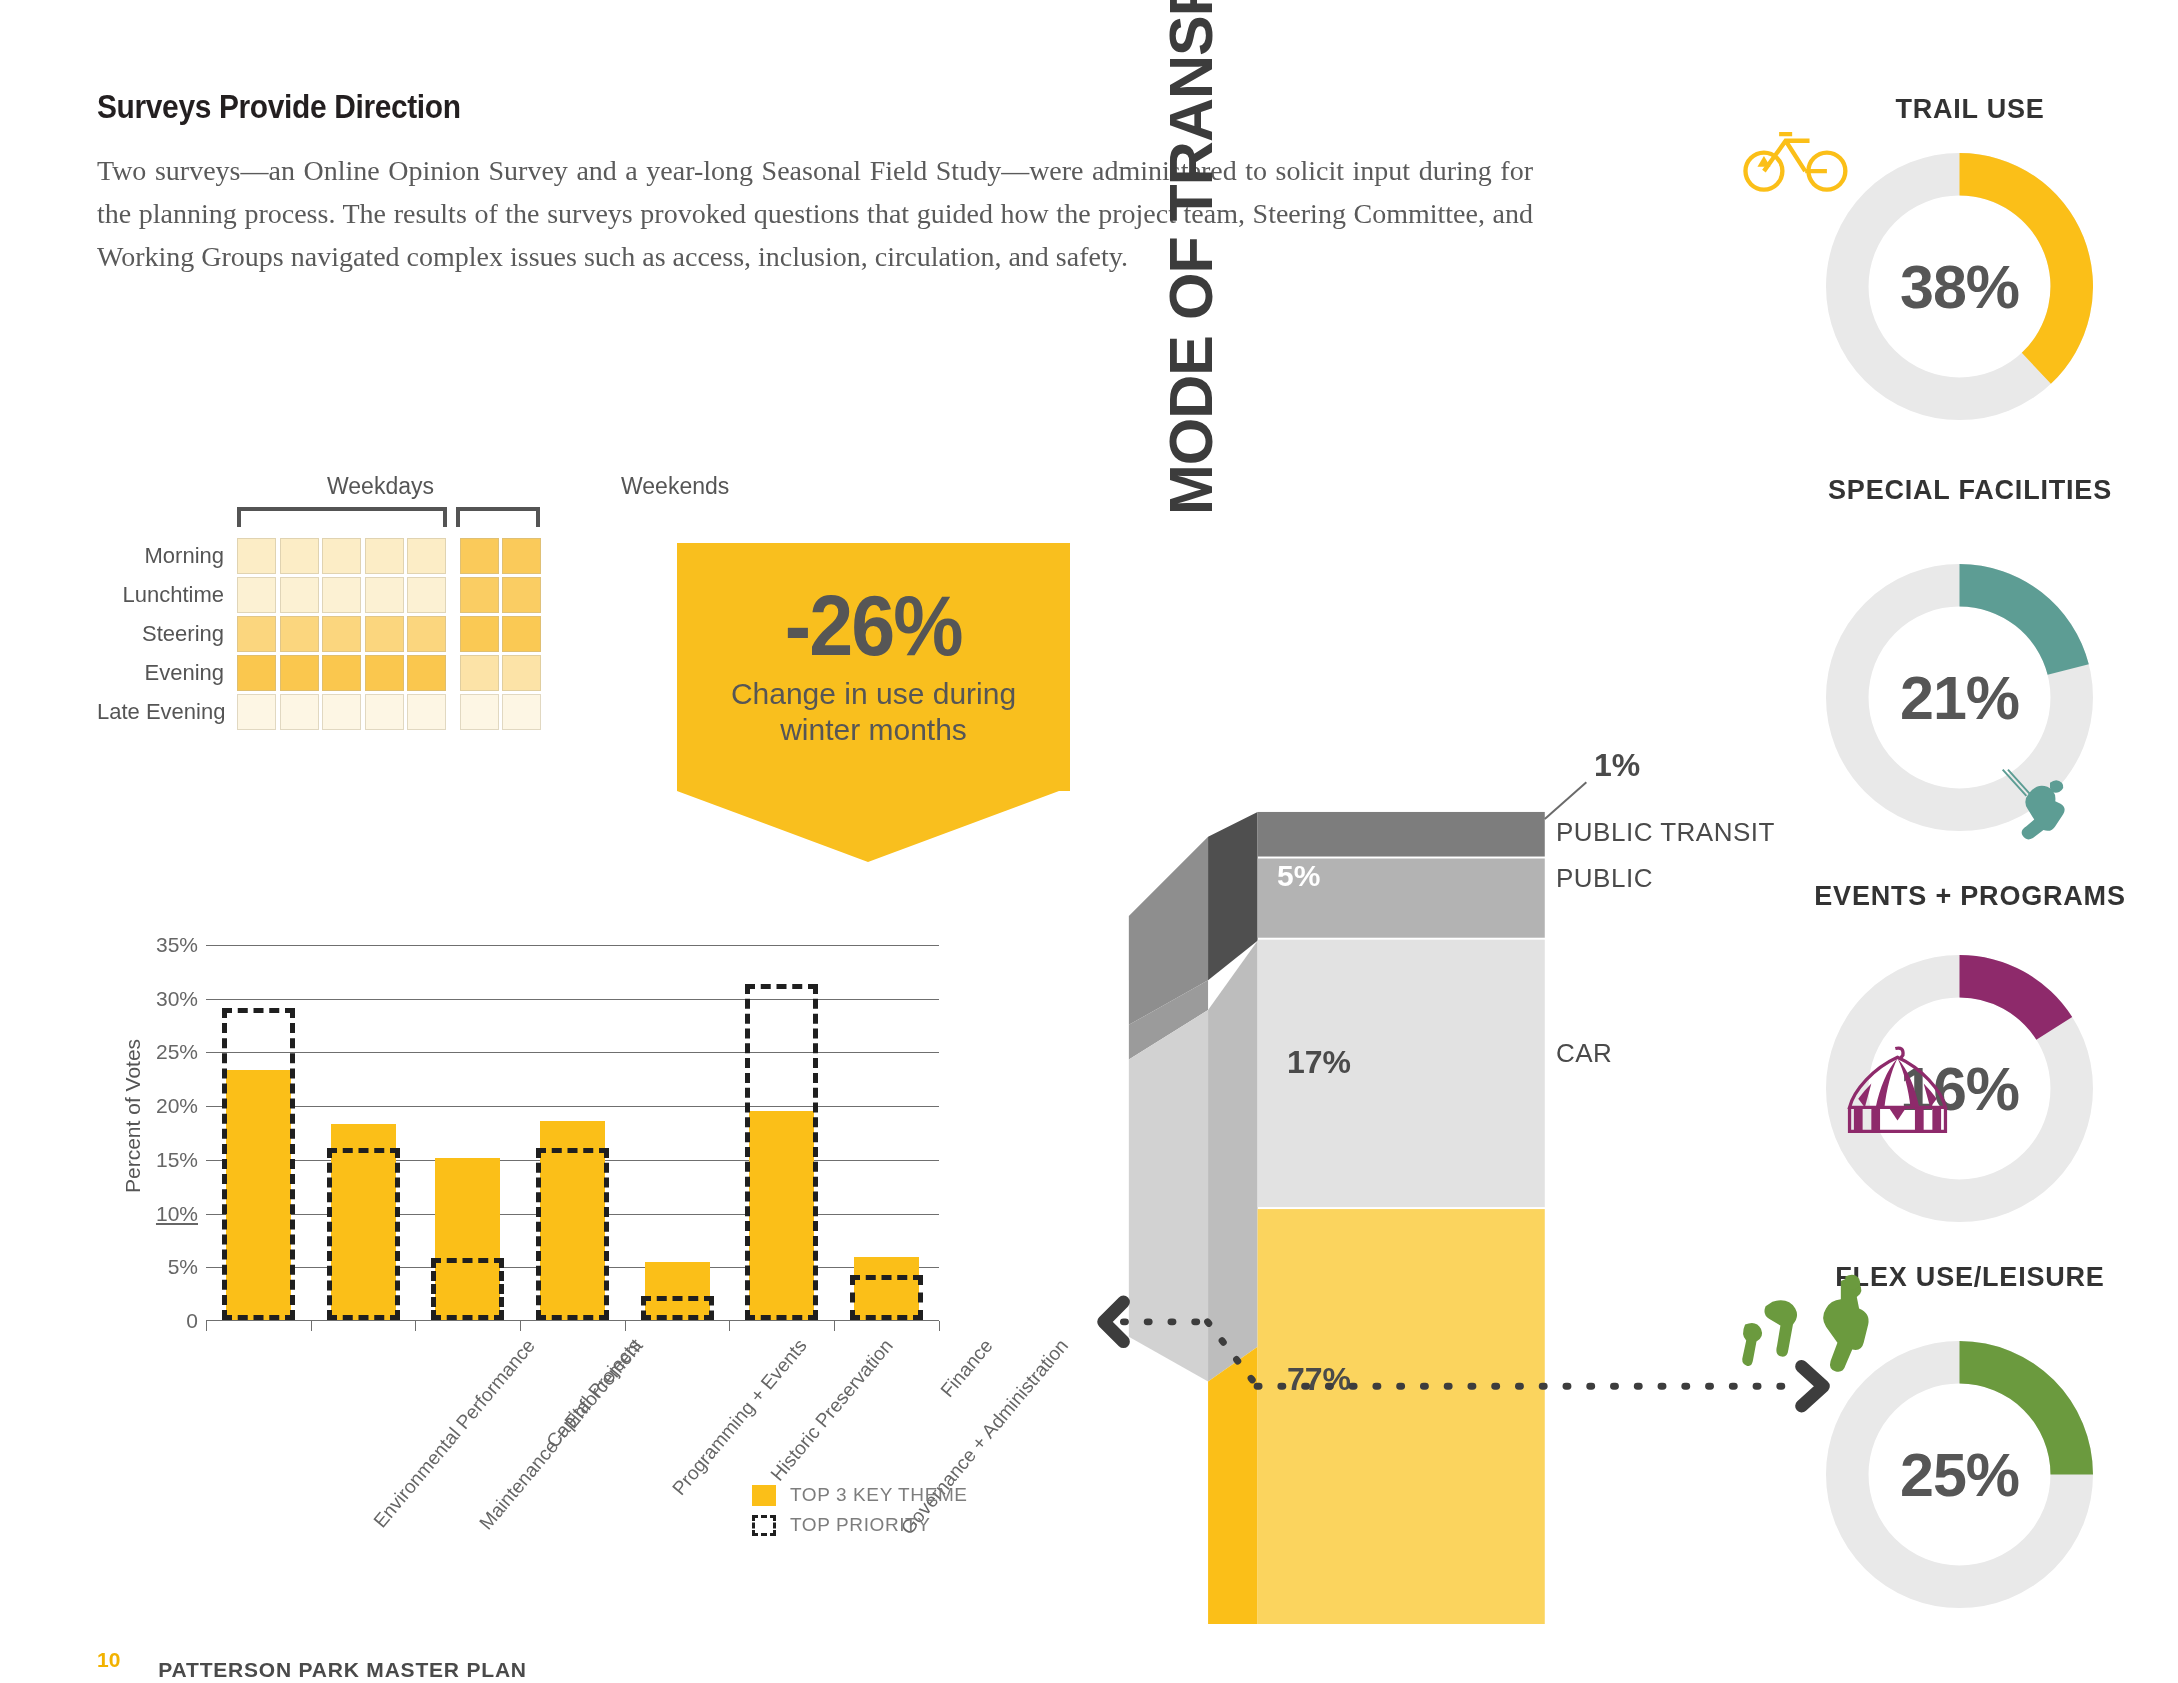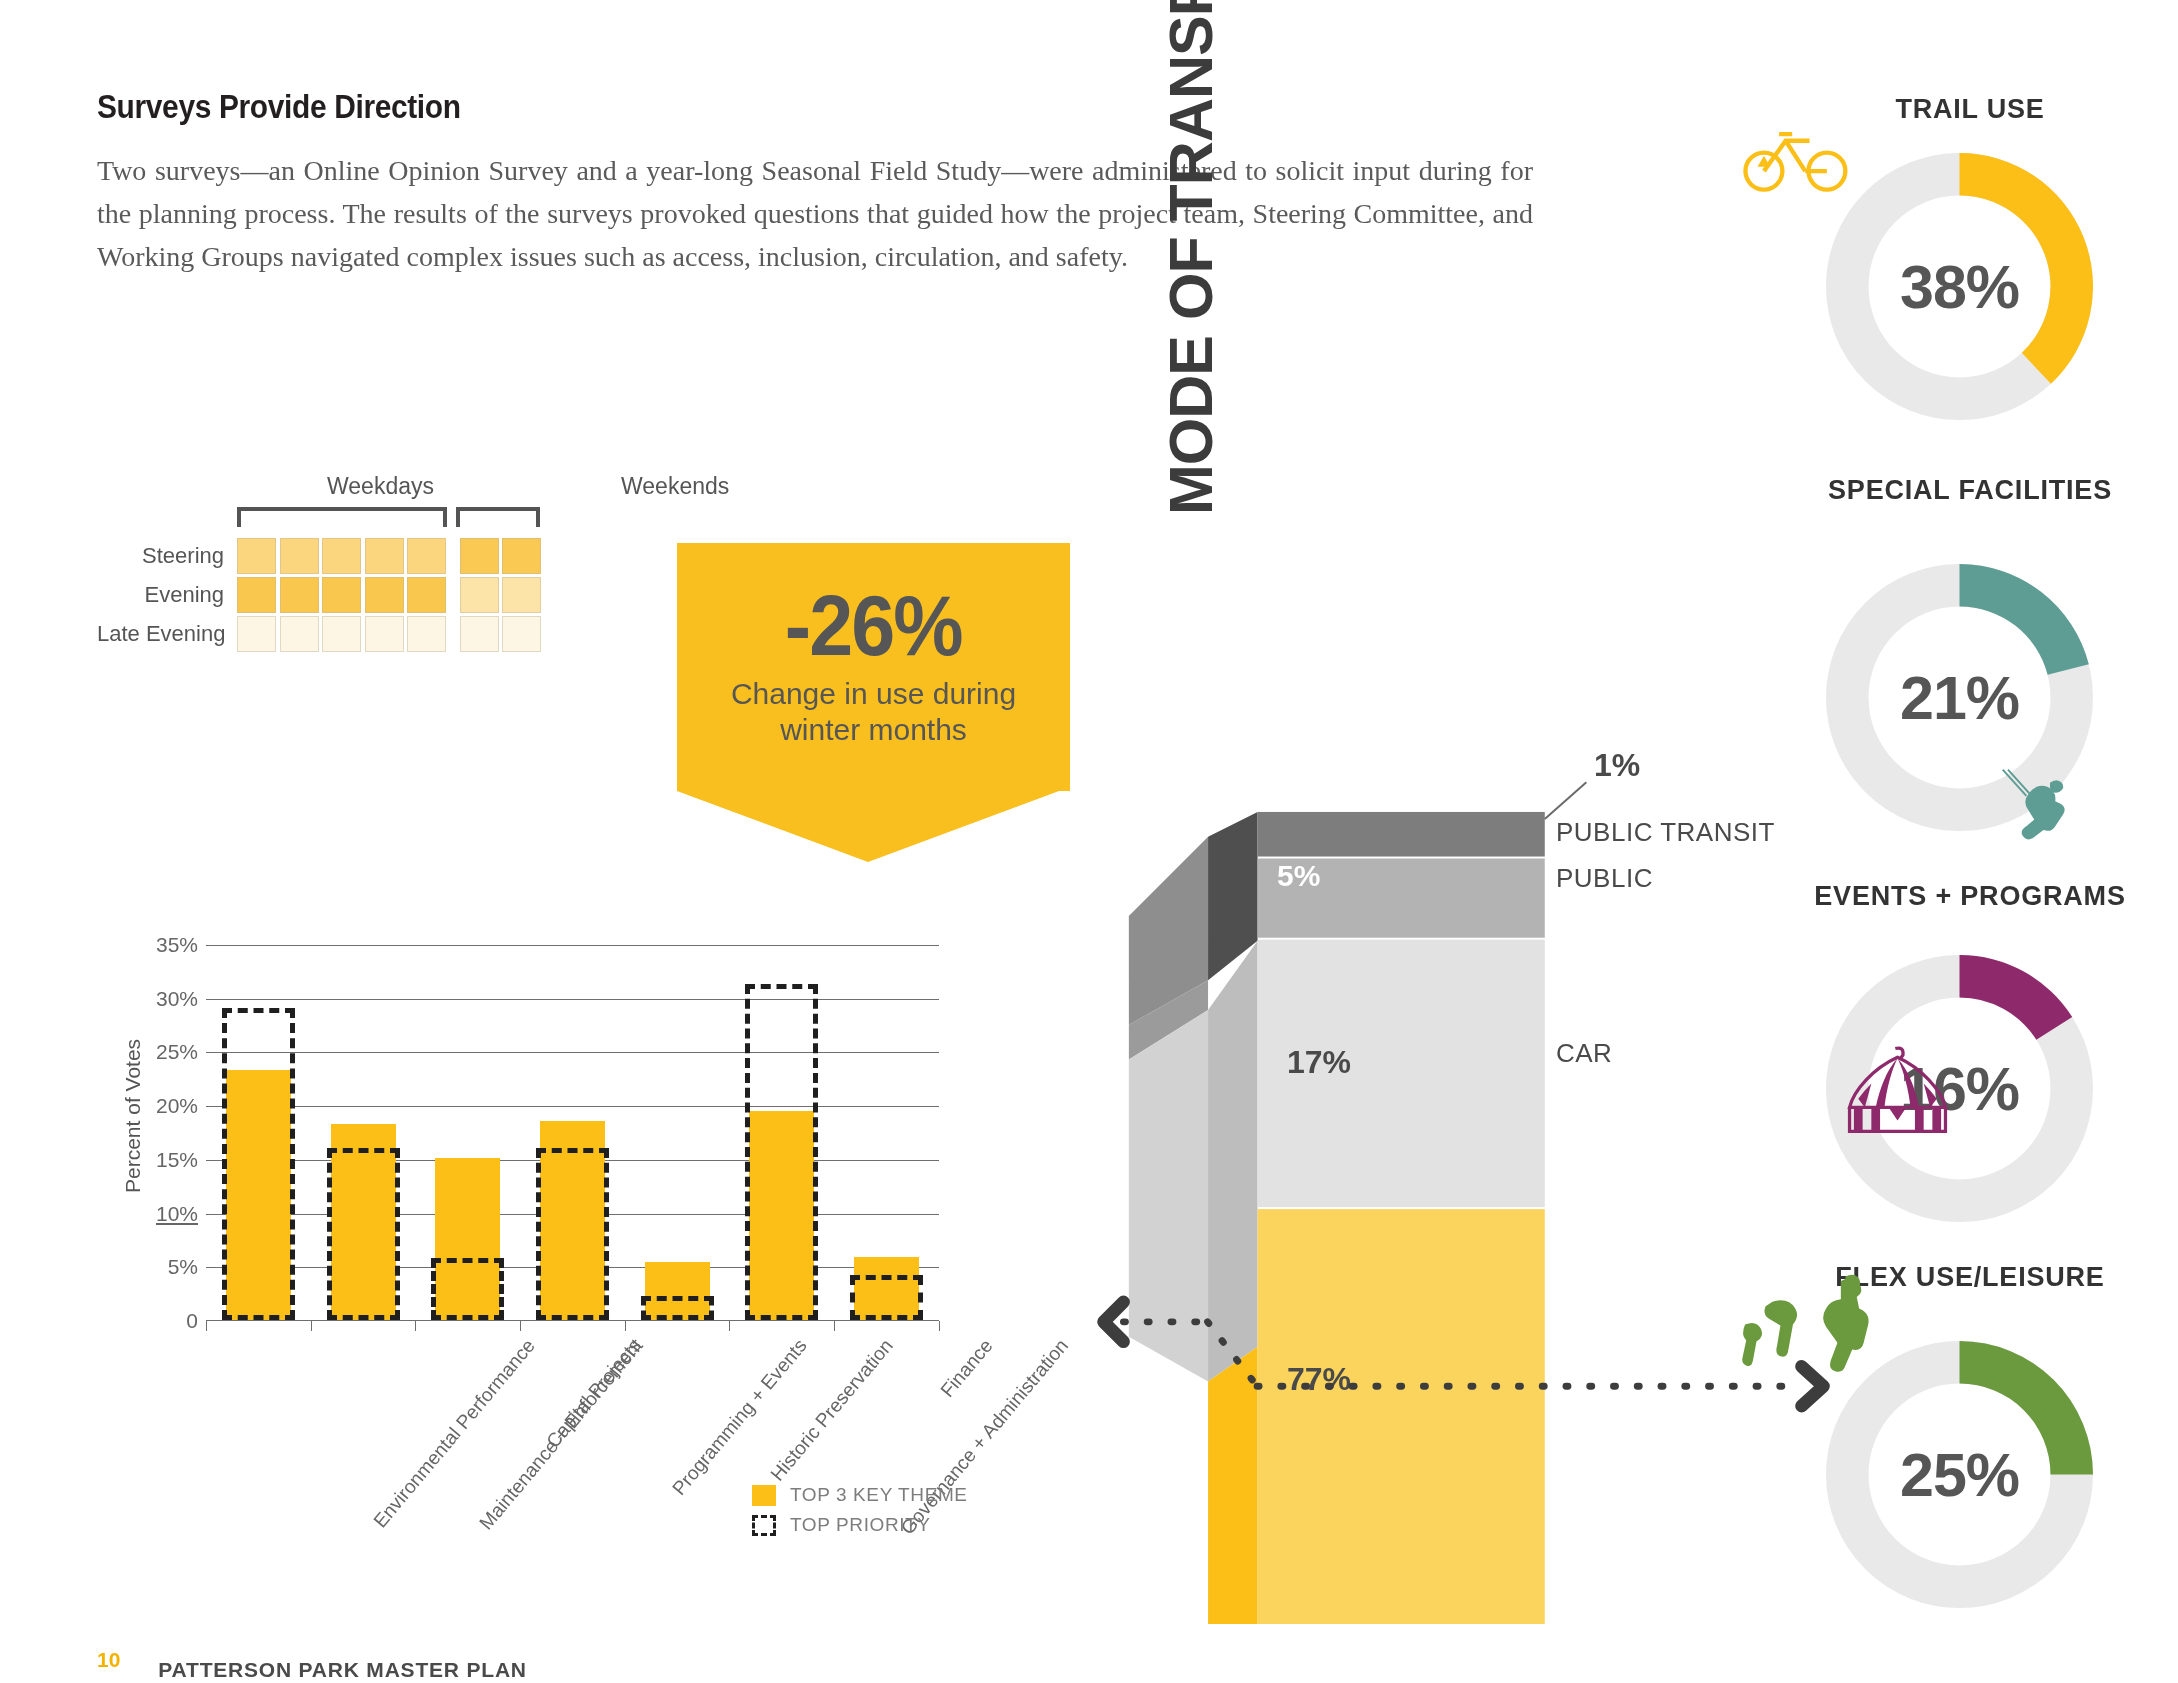--- a/index.html
+++ b/index.html
@@ -88,20 +88,44 @@
 
 <div id="page-title">Surveys Provide Direction</div>
 <div id="intro">Two surveys—an Online Opinion Survey and a year-long Seasonal Field Study—were administered to solicit input during for the planning process. The results of the surveys provoked questions that guided how the project team, Steering Committee, and Working Groups navigated complex issues such as access, inclusion, circulation, and safety.</div>
 
 <div id="heatmap-block">
   <div class="hm-group-label" style="left:230px;top:-12px;">Weekdays</div>
   <div class="hm-group-label" style="left:485px;top:-12px;margin-left:39px;">Weekends</div>
   <div class="hm-bracket" style="left:140px;top:22px;width:210px;"></div>
   <div class="hm-bracket" style="left:359px;top:22px;width:84px;"></div>
   <div id="hm-rows">
+      <div class="hm-row">
+        <div class="hm-rowlabel">Morning</div>
+        <div class="hm-cells">
+          <div class="hm-cell" style="background: rgb(252, 237, 198);"></div>
+          <div class="hm-cell" style="background: rgb(252, 237, 198);"></div>
+          <div class="hm-cell" style="background: rgb(252, 237, 198);"></div>
+          <div class="hm-cell" style="background: rgb(252, 237, 198);"></div>
+          <div class="hm-cell" style="background: rgb(252, 237, 198);"></div>
+          <div class="hm-cell wk-gap" style="background: rgb(250, 202, 90);"></div>
+          <div class="hm-cell" style="background: rgb(250, 202, 90);"></div>
+        </div>
+      </div>
+      <div class="hm-row">
+        <div class="hm-rowlabel">Lunchtime</div>
+        <div class="hm-cells">
+          <div class="hm-cell" style="background: rgb(252, 241, 211);"></div>
+          <div class="hm-cell" style="background: rgb(252, 241, 211);"></div>
+          <div class="hm-cell" style="background: rgb(252, 241, 211);"></div>
+          <div class="hm-cell" style="background: rgb(252, 241, 211);"></div>
+          <div class="hm-cell" style="background: rgb(252, 241, 211);"></div>
+          <div class="hm-cell wk-gap" style="background: rgb(250, 205, 99);"></div>
+          <div class="hm-cell" style="background: rgb(250, 205, 99);"></div>
+        </div>
+      </div>
       <div class="hm-row">
         <div class="hm-rowlabel">Steering</div>
         <div class="hm-cells">
           <div class="hm-cell" style="background: rgb(251, 214, 126);"></div>
           <div class="hm-cell" style="background: rgb(251, 214, 126);"></div>
           <div class="hm-cell" style="background: rgb(251, 214, 126);"></div>
           <div class="hm-cell" style="background: rgb(251, 214, 126);"></div>
           <div class="hm-cell" style="background: rgb(251, 214, 126);"></div>
           <div class="hm-cell wk-gap" style="background: rgb(250, 201, 84);"></div>
           <div class="hm-cell" style="background: rgb(250, 201, 84);"></div>

